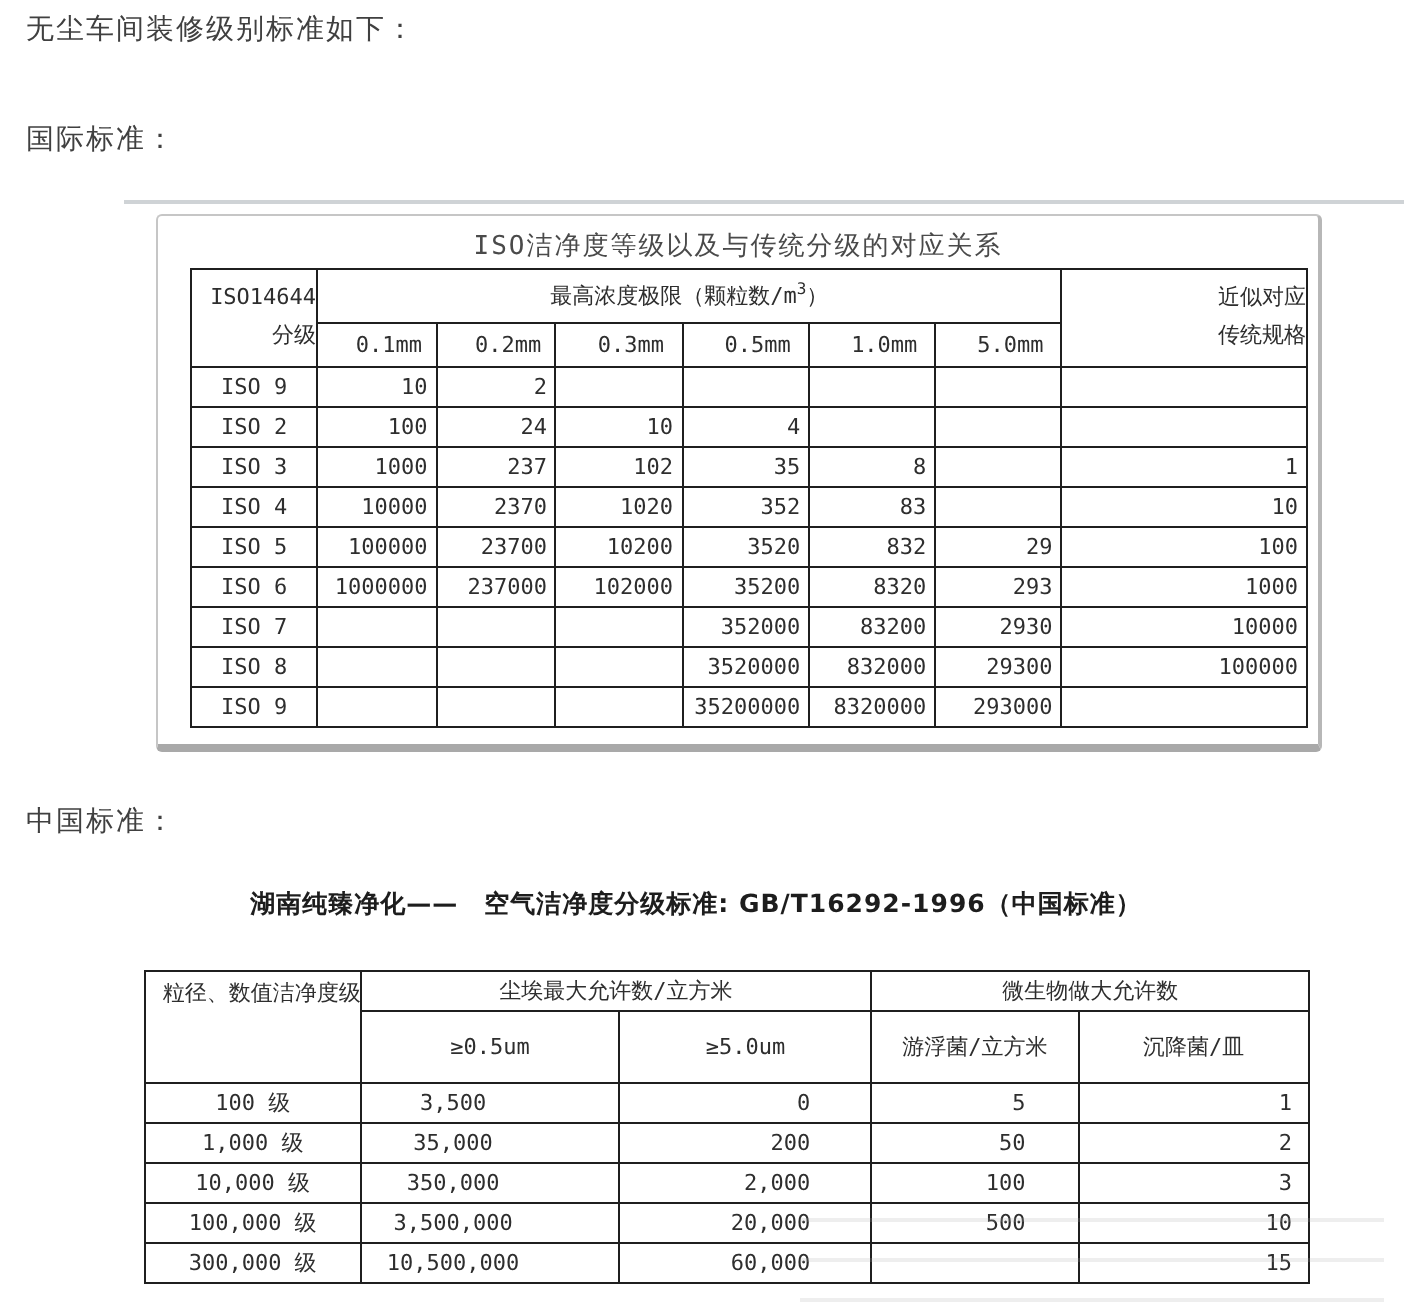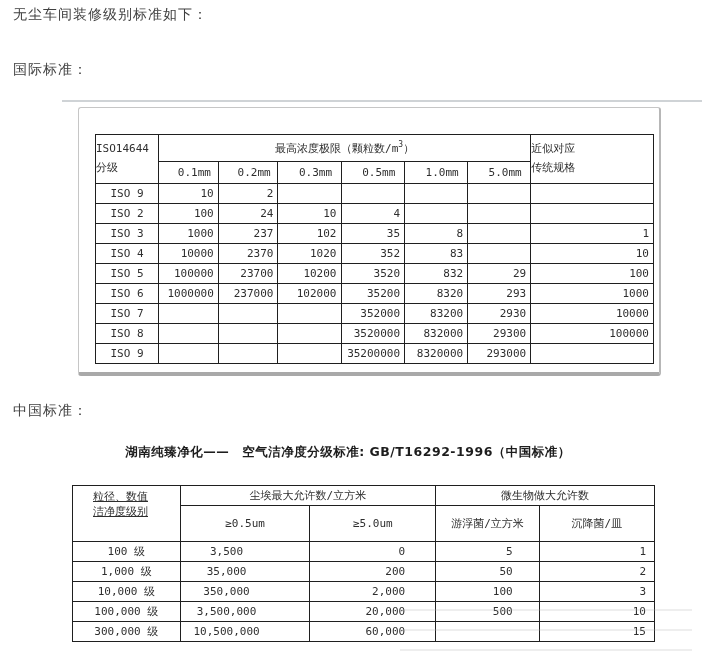--- a/index.html
+++ b/index.html
@@ -48,38 +48,38 @@
     padding:0;
     font-weight:normal;
     white-space:nowrap; overflow:hidden;
   }
   #iso-table { position:absolute; left:16px; top:26px; width:559px; }
   #iso-table thead tr.h1 th { height:26px; }
   #iso-table thead tr.h2 th { height:21px;padding-left:12px; }
   #iso-table tbody td { height:19px; }
   .num { text-align:right; padding-right:4px !important; }
   .ctr { text-align:center; }
-  .twoline span { display:block; text-align:left; line-height:1.7; }
+  .twoline span { display:block; text-align:right; line-height:1.7; }
   .sup3 { vertical-align:super; font-size:8px; }
   
   #gb-title {
     position:absolute; left:84px; top:444px; width:583px;
     box-sizing:border-box; padding-right:55px;
     text-align:center;
     font-size:12.5px; font-weight:bold; color:#1d1d1d; letter-spacing:0.5px;
     font-family:"DejaVu Sans","Liberation Sans",sans-serif;
     white-space:nowrap;
   }
   #gb-table { position:absolute; left:72px; top:485px; width:583px; }
   #gb-table thead tr.h1 th { height:18px; }
   #gb-table thead tr.h2 th { height:32px;margin-left:28px; }
   #gb-table tbody td { height:19px;margin-top:36px; }
   .corner-inner {
-    display:flex; flex-direction:column; justify-content:flex-start;
-    align-items:flex-start; height:48px; padding:3px 0 4px 20px;text-decoration:underline;
+    display:flex; flex-direction:row; justify-content:center;
+    align-items:flex-start; height:48px; padding:3px 0 4px 20px;
   }
   .pr-xl { text-align:center; padding-right:37px !important; }
   .pr-lg { text-align:right; padding-right:30px !important; }
   .pr-md { text-align:right; padding-right:26px !important; }
   .pr-sm { text-align:right; padding-right:8px  !important; }
   
   #watermark {
     position:absolute; left:400px; top:595px; width:292px; height:56px;
     background:repeating-linear-gradient(0deg,
       rgba(170,170,170,0.20) 0 2px, transparent 2px 20px);
@@ -87,20 +87,21 @@
   }
 </style>
 </head>
 <body>
 
 <div id="intro" class="toptext">无尘车间装修级别标准如下：</div>
 <div id="intl-label" class="toptext">国际标准：</div>
 <div class="divider"></div>
 
 <div class="panel">
+  <div class="panel-title">ISO洁净度等级以及与传统分级的对应关系</div>
   <table id="iso-table" class="grid">
     <colgroup>
       <col style="width:11.3%">
         <col style="width:10.7%">
         <col style="width:10.7%">
       <col style="width:11.3%">
         <col style="width:11.4%">
         <col style="width:11.3%">
       <col style="width:11.3%">
         <col style="width:22%">

